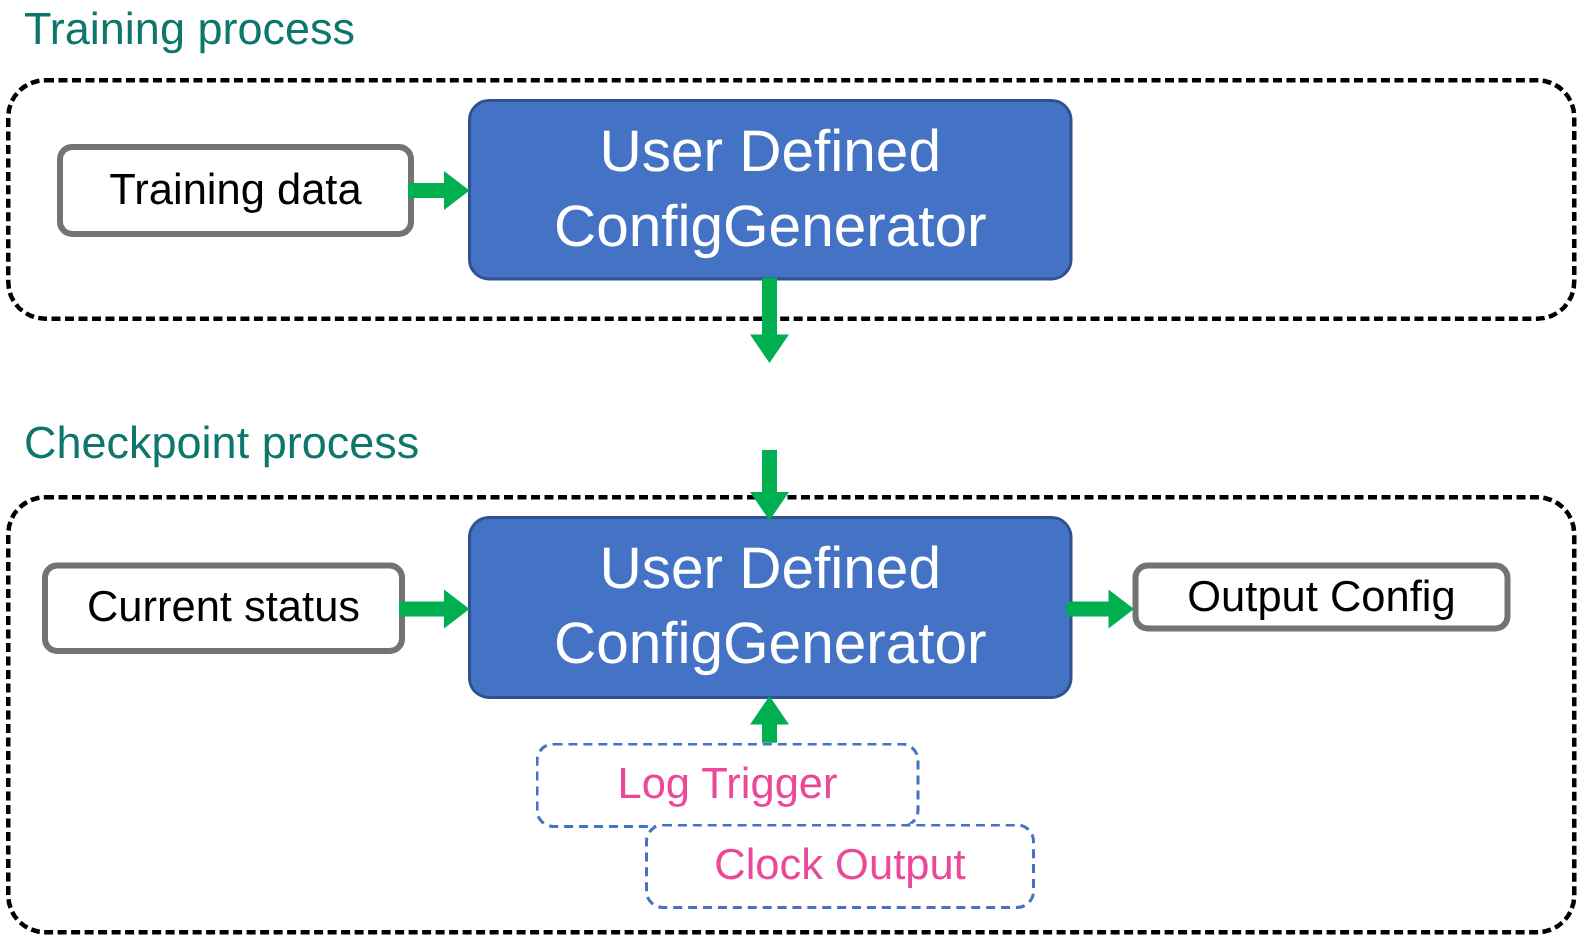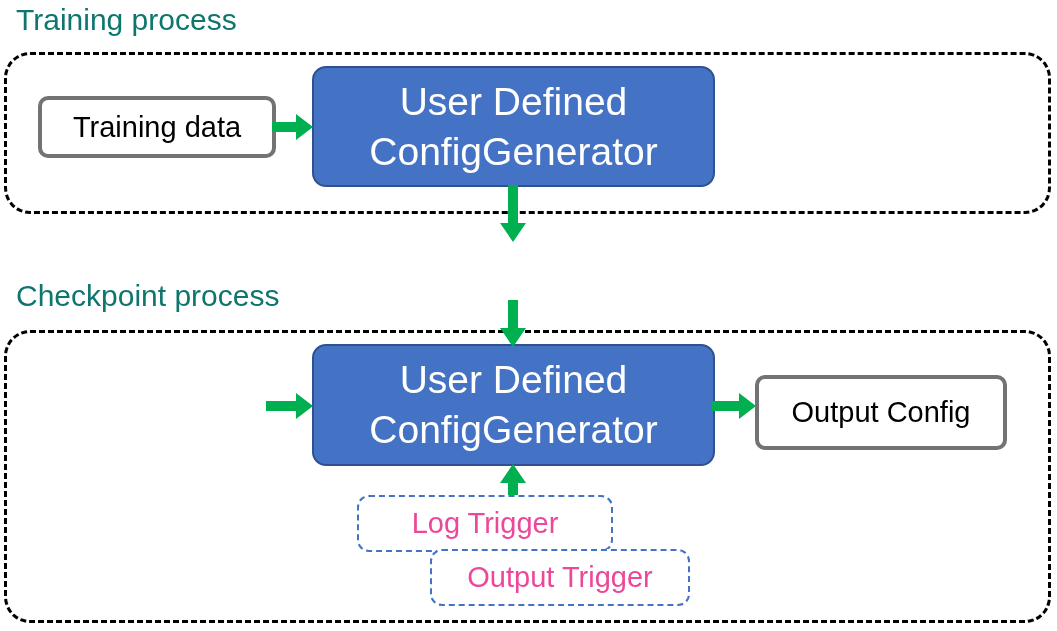--- a/index.html
+++ b/index.html
@@ -65,21 +65,21 @@
     justify-content: center;
     color: #000000;
     font-size: 29px;
     line-height: 1.05;
     text-align: center;
     white-space: nowrap;
   }
   #box-training-data { left: 38px;  top: 96px;  width: 238px; height: 62px; }
   #box-checkpoint    { left: 393px; top: 242px; width: 240px; height: 60px; }
   #box-current-status{ left: 28px;  top: 375px; width: 242px; height: 61px; }
-  #box-output-config { left: 755px; top: 375px; width: 252px; height: 75px; }
+  #box-output-config { left: 755px; top: 375px; width: 252px; height: 46px; }
 
   
   .node-box-filled {
     position: absolute;
     box-sizing: border-box;
     background: #4472C4;
     border: 2px solid #2F528F;
     border-radius: 14px;
     display: flex;
     flex-direction: column;
@@ -149,36 +149,39 @@
   <div class="node-box" id="box-training-data">
     <span>Training data</span>
   </div>
 
   <div class="node-box-filled" id="box-udcg-training">
     <span>User Defined</span>
     <span>ConfigGenerator</span>
   </div>
 
 
+  <div class="node-box" id="box-current-status">
+    <span>Current status</span>
+  </div>
 
   <div class="node-box-filled" id="box-udcg-inference">
     <span>User Defined</span>
     <span>ConfigGenerator</span>
   </div>
 
   <div class="node-box" id="box-output-config">
     <span>Output Config</span>
   </div>
 
   <div class="trigger-box" id="box-log-trigger">
     <span>Log Trigger</span>
   </div>
 
   <div class="trigger-box" id="box-clock-trigger">
-    <span>Output Trigger</span>
+    <span>Clock Output</span>
   </div>
 
   <div class="arrow" id="arrow-training-data-to-udcg">
     <svg width="42" height="30" viewBox="0 0 42 30">
       <path d="M0 10 H24 V2 L41 15 L24 28 V20 H0 Z" fill="#00B050"></path>
     </svg>
   </div>
 
   <div class="arrow" id="arrow-udcg-to-checkpoint">
     <svg width="30" height="58" viewBox="0 0 30 58">

